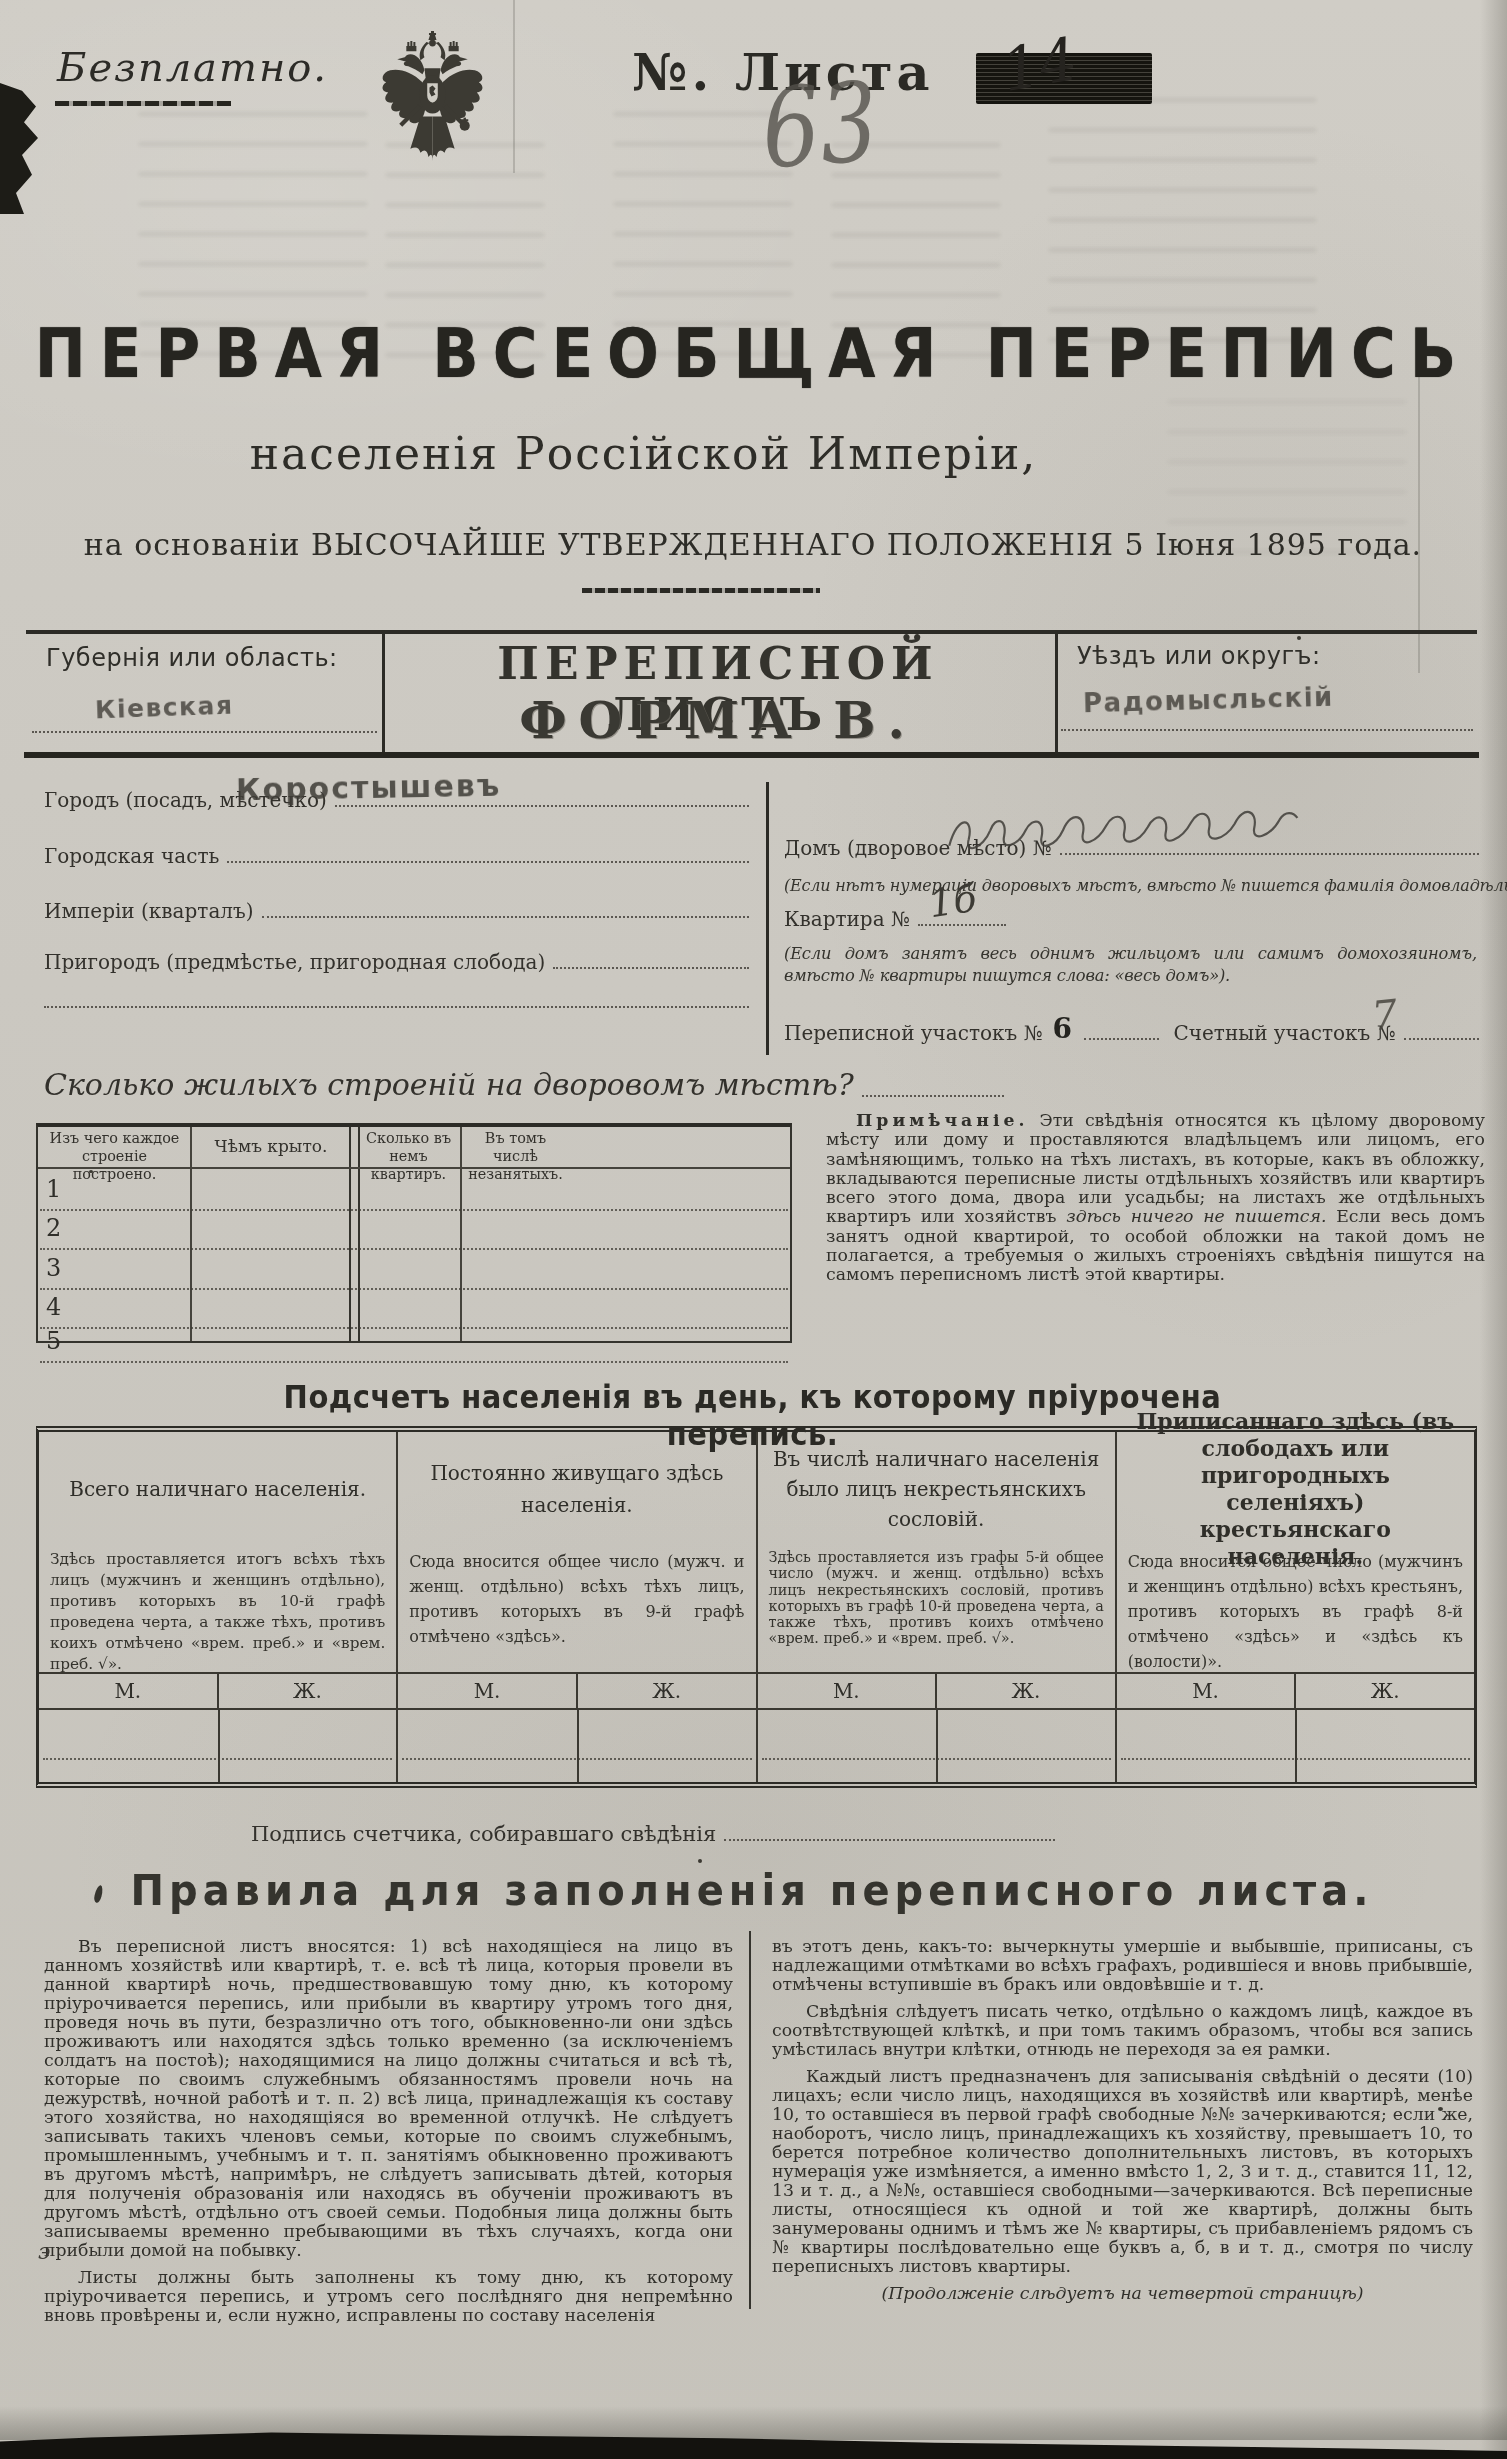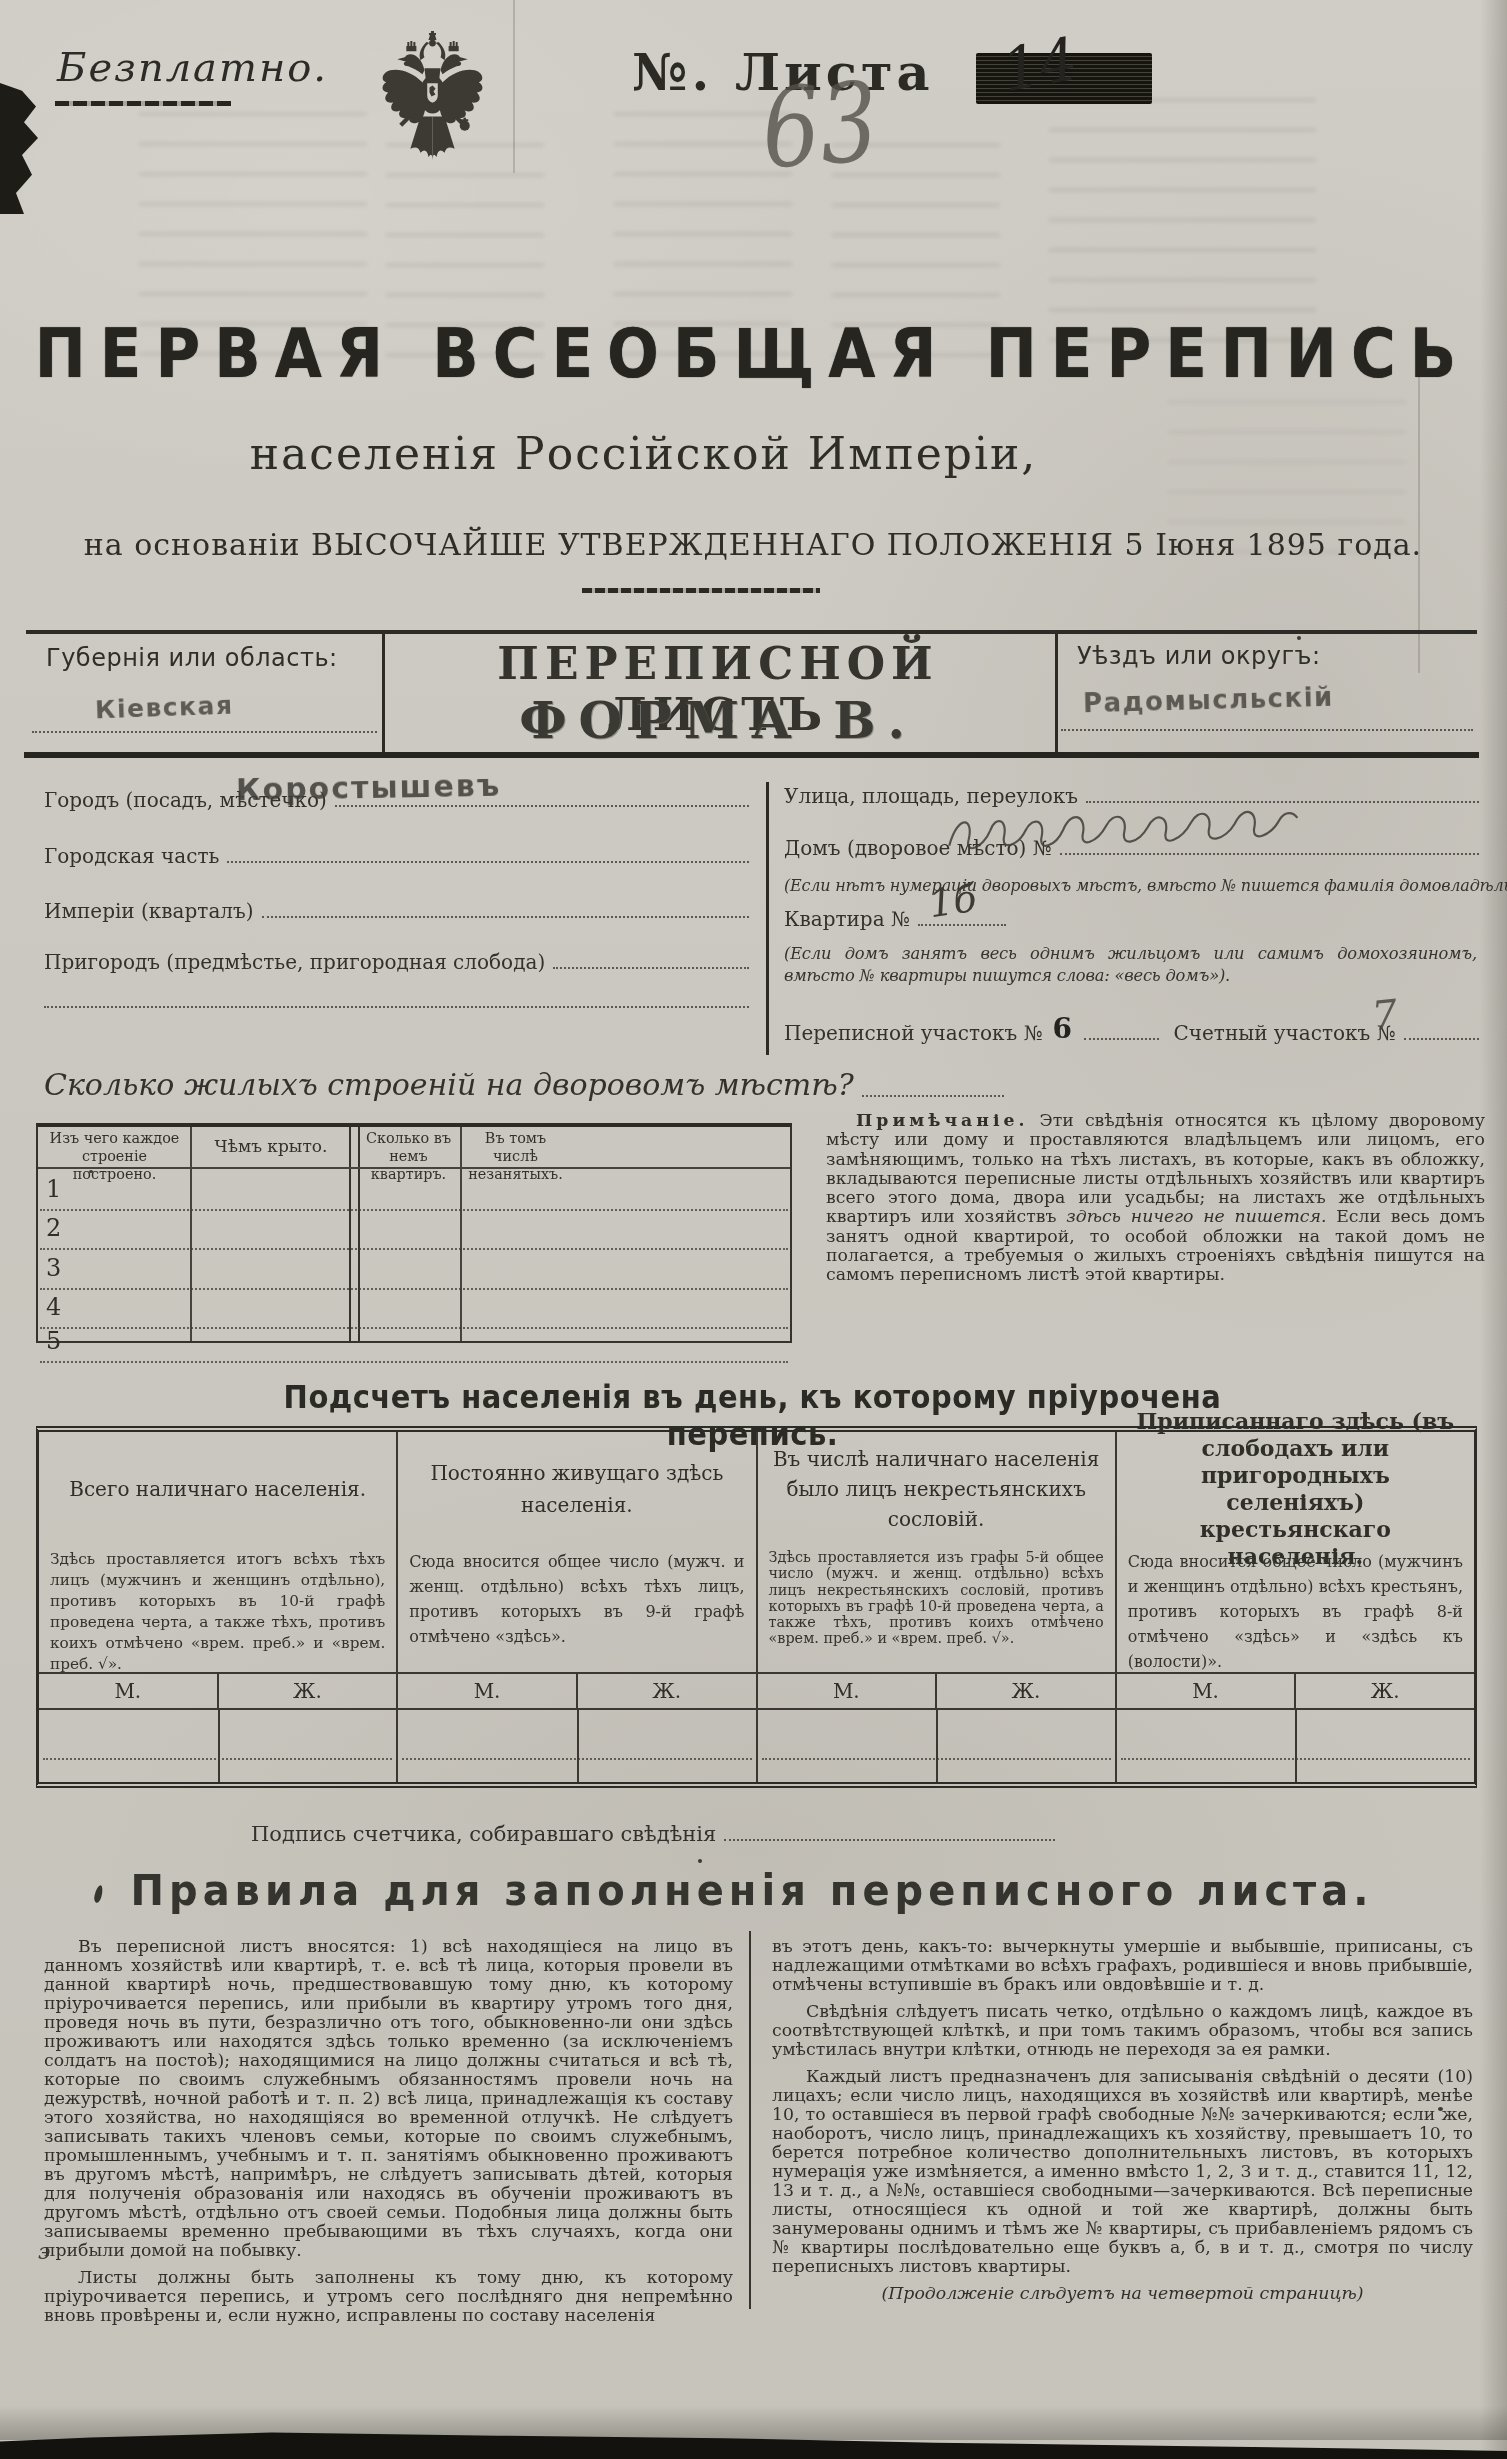--- a/index.html
+++ b/index.html
@@ -161,24 +161,20 @@
   <div class="field" style="left:44px;top:899px;width:705px;">
     <span class="lbl">Имперіи (кварталъ)</span>
     <span class="dots"></span>
   </div>
   <div class="field" style="left:44px;top:950px;width:705px;">
     <span class="lbl">Пригородъ (предмѣстье, пригородная слобода)</span>
     <span class="dots"></span>
   </div>
   <div class="dotline" style="left:44px;top:1004px;width:705px;"></div>
 
-  <div class="field" style="left:784px;top:784px;width:695px;">
-    <span class="lbl">Улица, площадь, переулокъ</span>
-    <span class="dots"></span>
-  </div>
   <div class="field" style="left:784px;top:836px;width:695px;">
     <span class="lbl">Домъ (дворовое мѣсто) №</span>
     <span class="dots"></span>
   </div>
   <svg class="abs" style="left:936px;top:792px;transform:rotate(-2deg);" width="396" height="69" viewBox="0 0 400 70">
     <path d="M12,48 C22,16 38,20 32,42 C27,58 46,52 54,34 C60,19 72,23 68,40 C64,56 82,50 90,35 C98,21 110,25 106,42 C102,58 120,52 128,36 C138,15 152,23 148,40 C144,56 162,50 172,33 C180,19 194,23 190,40 C186,56 204,52 214,36 C222,21 236,25 232,42 C228,58 248,50 258,33 C266,19 280,23 276,40 C272,56 292,52 302,36 C312,17 326,23 322,40 C318,56 338,50 348,33 C354,24 362,26 366,32" stroke="#3f3d38" stroke-width="2.2" fill="none" opacity=".85"></path>
   </svg>
   <div class="smallnote" style="left:784px;top:875px;width:701px;white-space:nowrap;font-size:16px;">(Если нѣтъ нумераціи дворовыхъ мѣстъ, вмѣсто № пишется фамилія домовладѣльца).</div>
 
   <div class="field" style="left:784px;top:907px;width:222px;">

